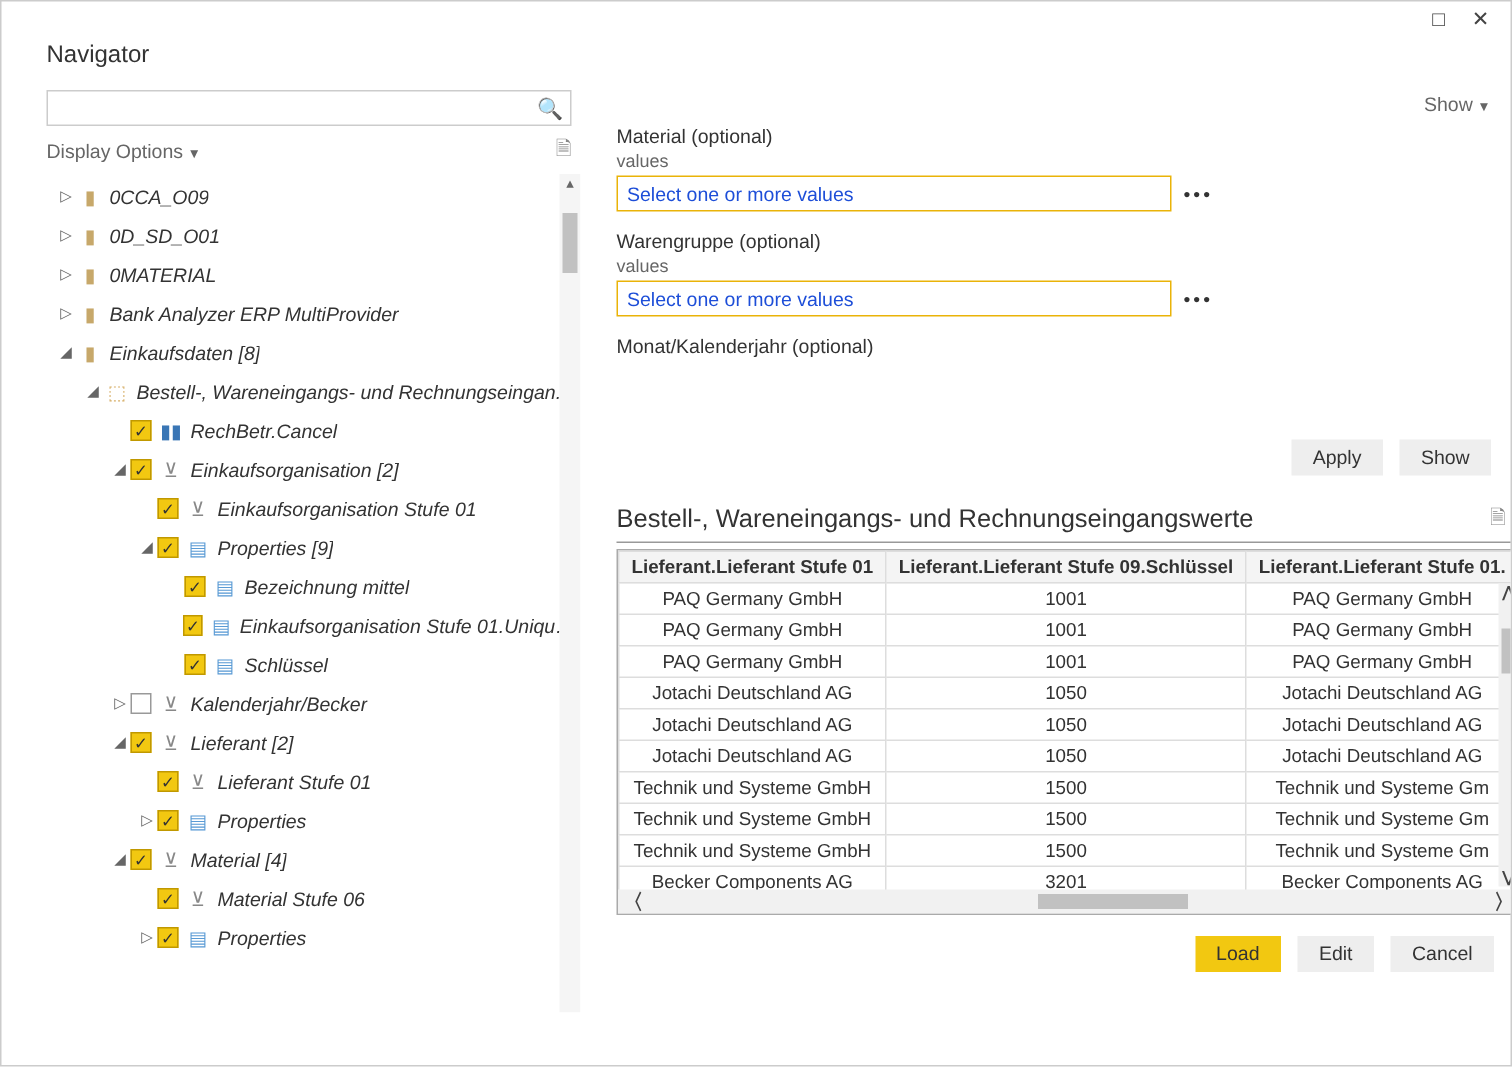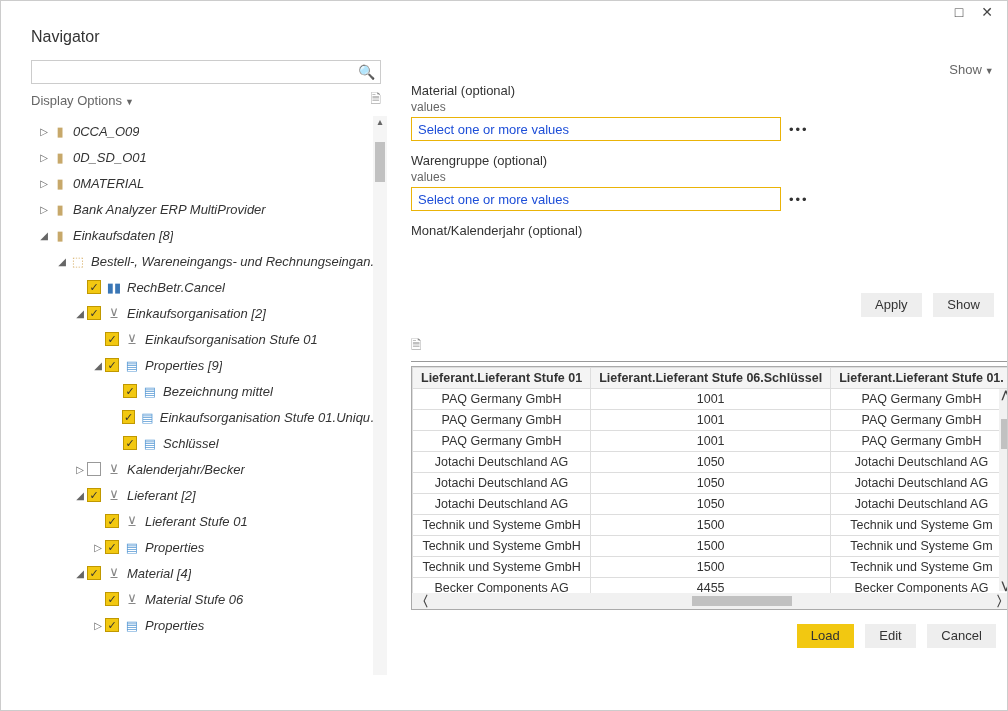--- a/index.html
+++ b/index.html
@@ -514,29 +514,30 @@
         </div>
 
     </div>
 
     <div class="apply-clear-row">
       <span class="btn">Apply</span>
       <span class="btn">Show</span>
     </div>
 
     <div class="preview-header">
+      <span class="title">Bestell-, Wareneingangs- und Rechnungseingangswerte</span>
       <span class="icon">🗎</span>
     </div>
 
     <div class="table-wrap">
       <table id="data-table">
         <thead>
             <tr id="thead-row">
               <th class="col1">Lieferant.Lieferant Stufe 01</th>
-              <th class="col2">Lieferant.Lieferant Stufe 06.Schlüssel</th>
+              <th class="col2">Lieferant.Lieferant Stufe 09.Schlüssel</th>
               <th class="col3">Lieferant.Lieferant Stufe 01.</th>
             </tr>
           </thead>
         <tbody id="tbody">
             <tr>
               <td class="col1">PAQ Germany GmbH</td>
               <td class="col2">1001</td>
               <td class="col3">PAQ Germany GmbH</td>
             </tr>
             <tr>
@@ -574,21 +575,21 @@
               <td class="col2">1500</td>
               <td class="col3">Technik und Systeme Gm</td>
             </tr>
             <tr>
               <td class="col1">Technik und Systeme GmbH</td>
               <td class="col2">1500</td>
               <td class="col3">Technik und Systeme Gm</td>
             </tr>
             <tr>
               <td class="col1">Becker Components AG</td>
-              <td class="col2">4455</td>
+              <td class="col2">3201</td>
               <td class="col3">Becker Components AG</td>
             </tr>
           </tbody>
       </table>
       <div class="tbl-vscroll">
         <div class="arrow" style="top:0">⋀</div>
         <div class="thumb"></div>
         <div class="arrow" style="bottom:0">⋁</div>
       </div>
       <div class="tbl-hscroll">

